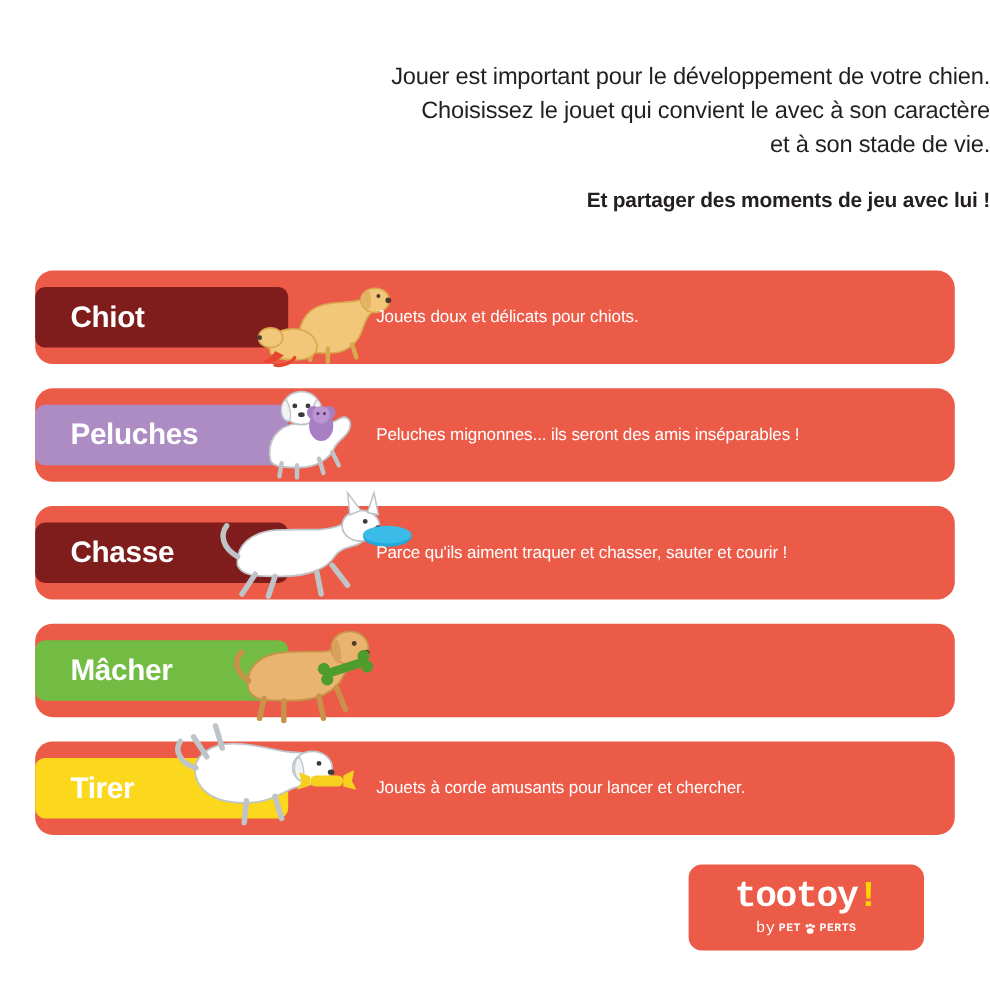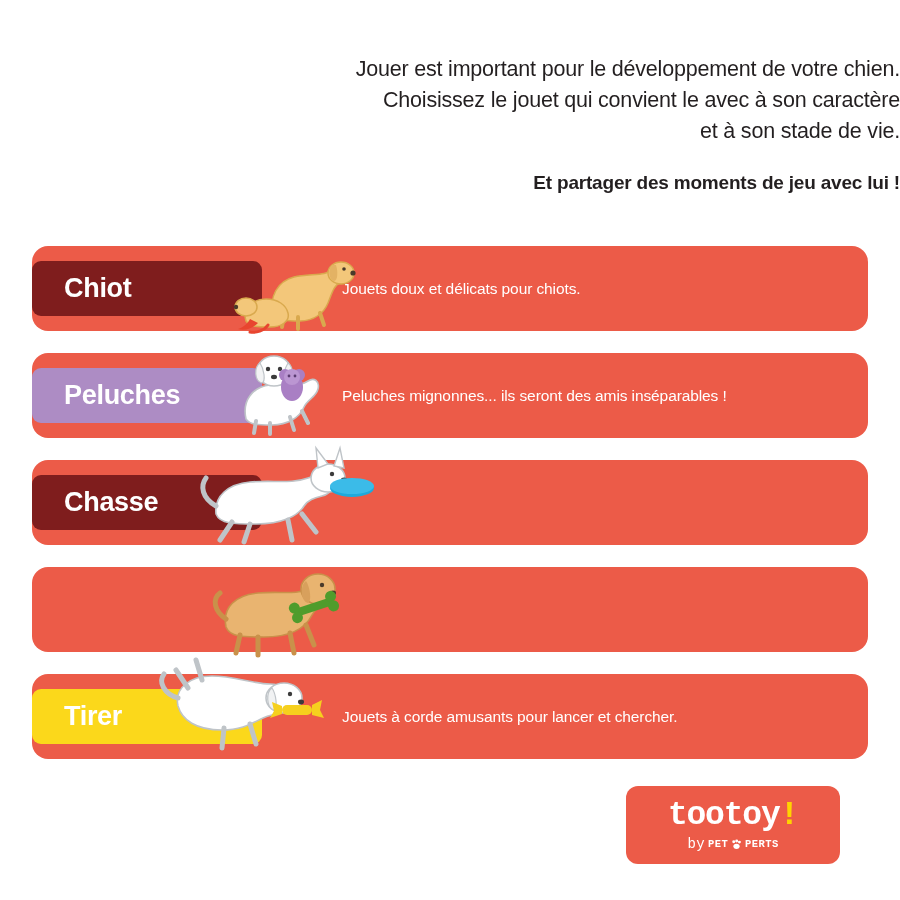--- a/index.html
+++ b/index.html
@@ -242,23 +242,27 @@
 
             <path d="M24 78 C10 70 8 58 14 50" stroke="#bfc4c8" stroke-width="5" fill="none" stroke-linecap="round"></path>
 
             <path d="M40 94 L28 112 M58 96 L52 114 M96 92 L100 112 M110 86 L124 104" stroke="#bfc4c8" stroke-width="5" stroke-linecap="round" fill="none"></path>
 
             <ellipse cx="160" cy="60" rx="22" ry="9" fill="#1eaadc"></ellipse>
             <ellipse cx="160" cy="58" rx="22" ry="8" fill="#3bbbe8"></ellipse>
           </g>
         </svg>
       </span>
-    </div>
-
-    <div class="row">
+      <div class="row-desc">Parce qu'ils aiment traquer et chasser, sauter et courir !</div>
+    </div>
+
+    <div class="row">
+      <div class="tag" style="background:#72bc44">
+        <span class="tag-label">Mâcher</span>
+      </div>
       <span class="dog" style="left:170px; top:-22px;">
         <svg width="150" height="115" viewBox="0 0 150 115">
           <g>
 
             <path d="M24 82 C20 62 34 50 56 48 C78 46 94 50 106 44 C114 40 122 44 122 52 C122 60 114 62 110 70 C104 82 90 92 62 92 C40 92 28 92 24 82 Z" fill="#e9b470" stroke="#c9914a" stroke-width="1.6"></path>
 
             <ellipse cx="116" cy="44" rx="17" ry="15" fill="#e9b470" stroke="#c9914a" stroke-width="1.6"></ellipse>
 
             <path d="M104 36 C98 40 98 56 106 58 C110 56 108 42 104 36 Z" fill="#d8a05c"></path>
 

